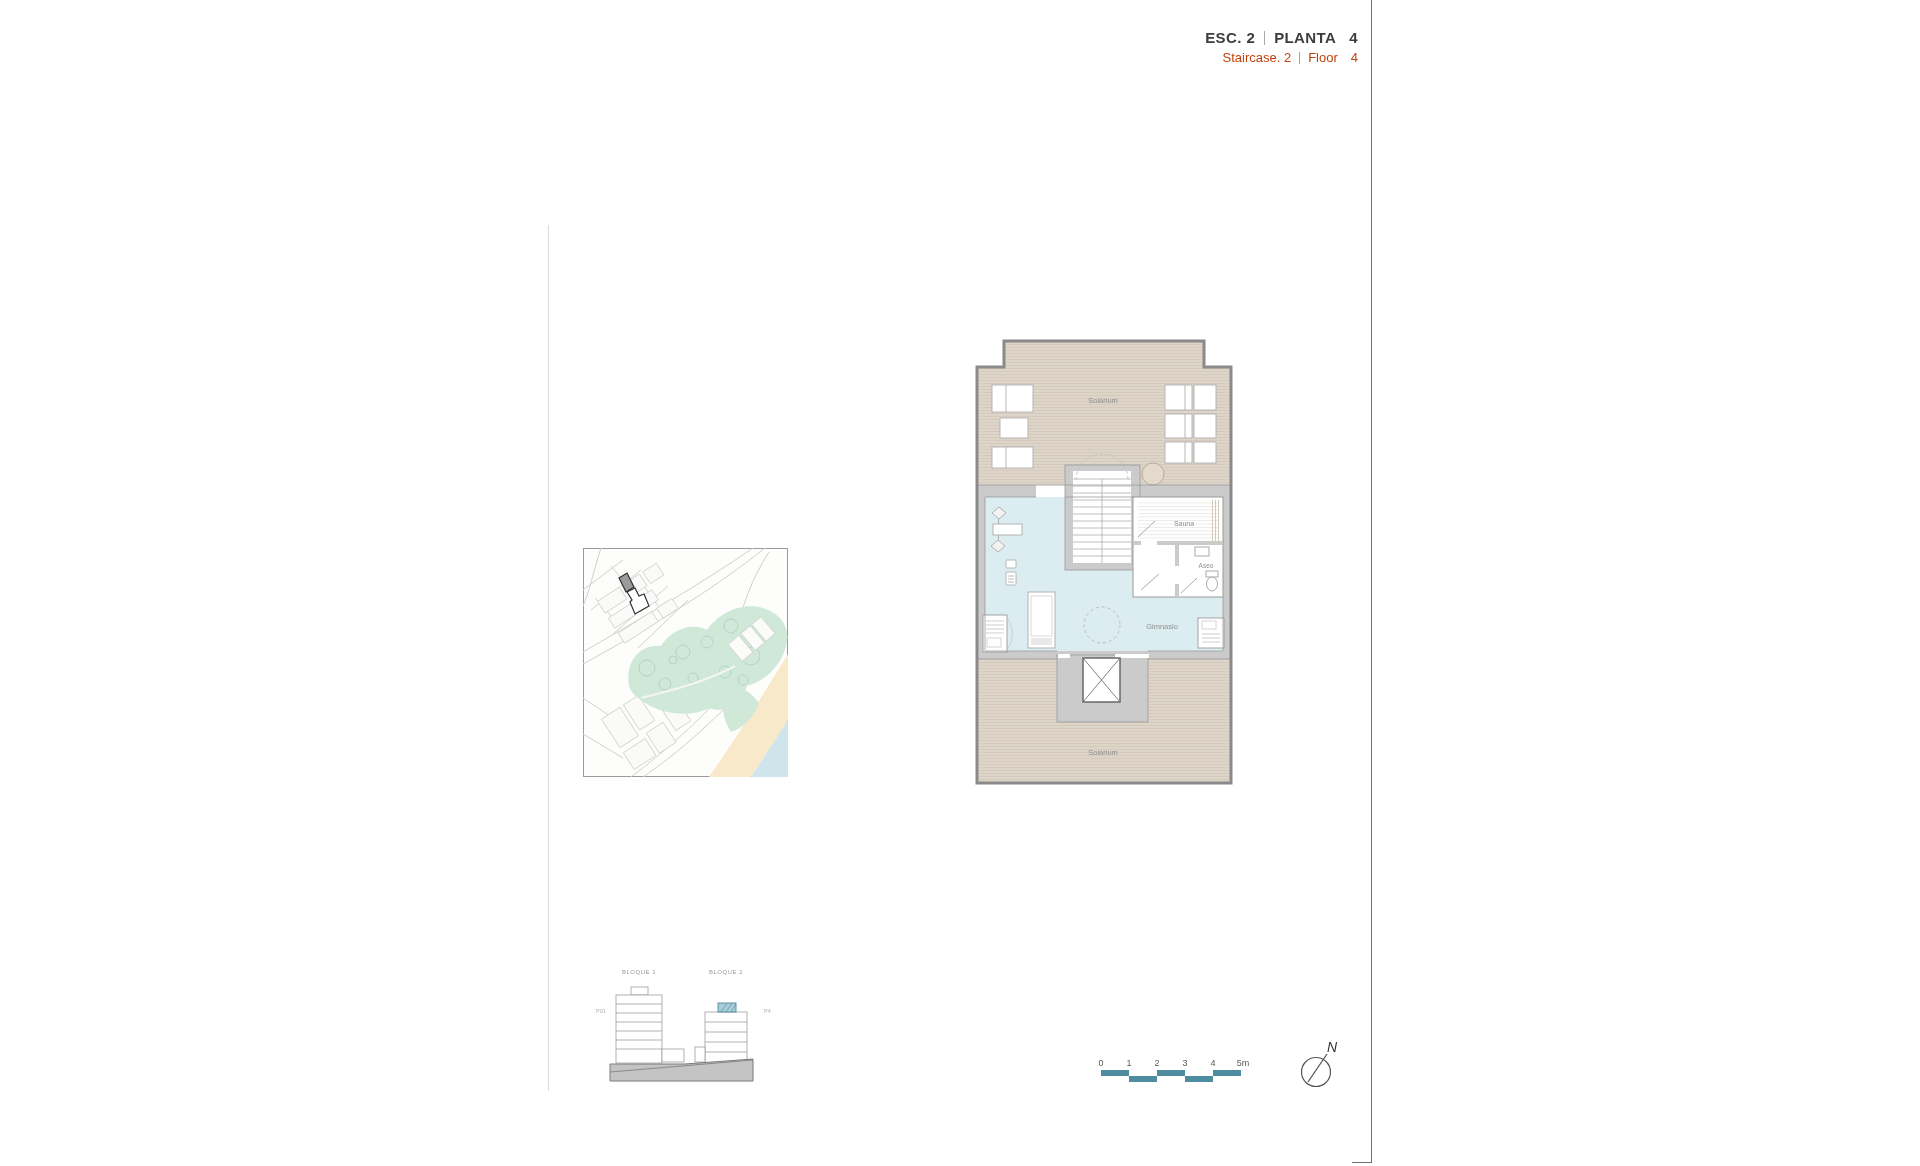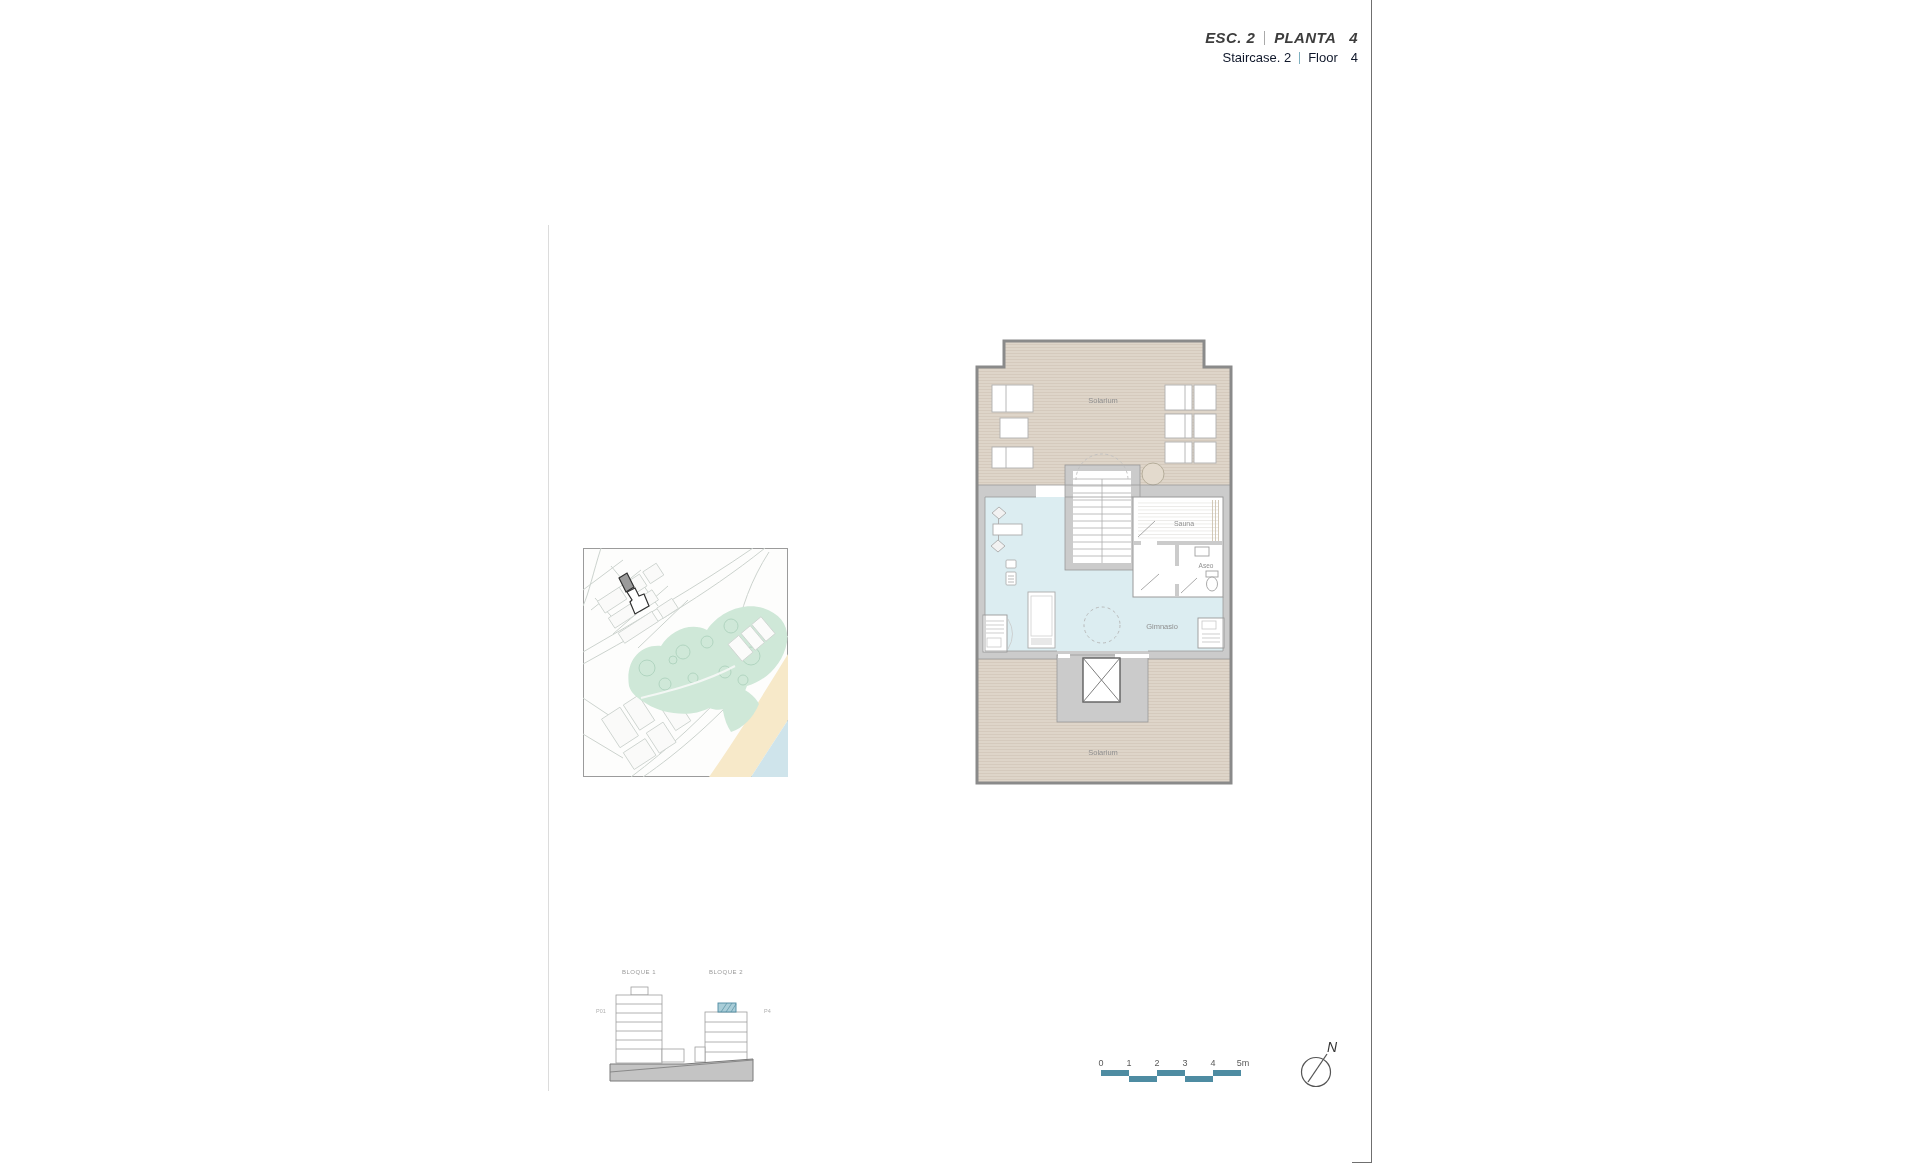--- a/index.html
+++ b/index.html
@@ -2,22 +2,22 @@
 <html><head>
 <meta charset="utf-8">
 <style>
   html,body{margin:0;padding:0;background:#ffffff;}
   .sheet{position:relative;width:1920px;height:1166px;background:#ffffff;overflow:hidden;
          font-family:"Liberation Sans",sans-serif;}
   .page-edge-left{position:absolute;left:548px;top:225px;width:1px;height:866px;background:#dcdcdc;}
   .frame-right{position:absolute;left:1371px;top:0;width:1px;height:1163px;background:#6f6f6f;}
   .frame-right-tick{position:absolute;left:1352px;top:1162px;width:20px;height:1px;background:#6f6f6f;}
   .titleblock{position:absolute;right:562px;top:30px;text-align:right;line-height:1;}
-  .titleblock .l1{font-size:15px;font-weight:700;color:#3d3d3d;letter-spacing:.4px;font-style:italic;}
-  .titleblock .l2{font-size:13px;color:#0f172a;margin-top:6px;}
+  .titleblock .l1{font-size:15px;font-weight:700;color:#3d3d3d;letter-spacing:.4px;}
+  .titleblock .l2{font-size:13px;color:#c2410c;margin-top:6px;}
   .titleblock .sep{display:inline-block;width:1px;height:14px;background:#a9a9a9;
                    margin:0 9px;vertical-align:-2px;}
   .titleblock .sep2{display:inline-block;width:1px;height:12px;background:#7fb0bf;
                    margin:0 8px;vertical-align:-2px;}
   .titleblock .num{margin-left:13px;}
   svg{position:absolute;display:block;}
   #sitemap{left:583px;top:548px;}
   #floorplan{left:975px;top:338px;}
   #elevation{left:590px;top:960px;}
   #scalebar{left:1094px;top:1050px;}

